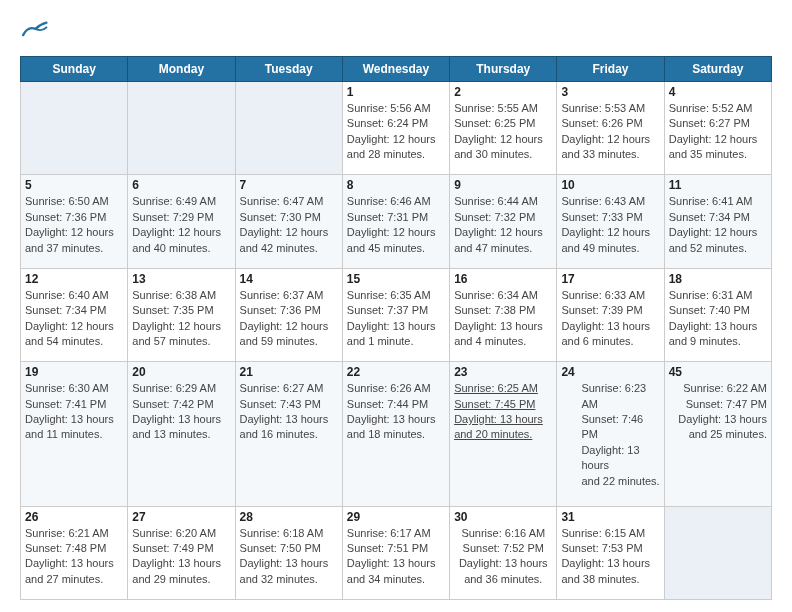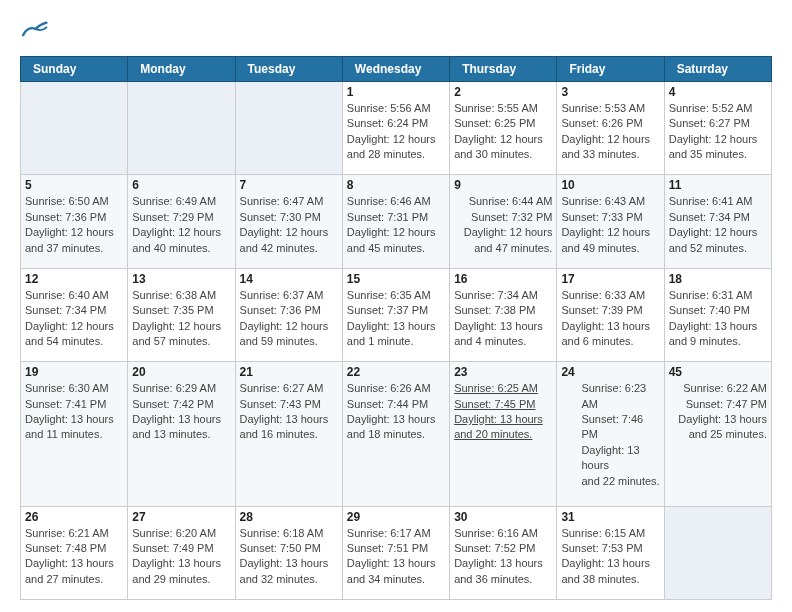--- a/index.html
+++ b/index.html
@@ -59,22 +59,22 @@
       border: 1px solid #ccc;
       border-collapse: collapse;
       width: 100%;
       table-layout: fixed;
     }
     .calendar th {
       background: #2471a3;
       color: #fff;
       font-size: 12px;
       font-weight: bold;
-      padding: 5px 12px;
-      text-align: left;
+      padding: 5px 4px;
+      text-align: center;
       border: 1px solid #1a5276;
     }
     .calendar td {
       vertical-align: top;
       border: 1px solid #ccc;
       padding: 3px 4px;
       font-size: 9.5px;
       color: #333;
       height: 82px;
       background: #fff;
@@ -189,21 +189,21 @@
           </td>
           <td>
             <div class="day-number">8</div>
             <div class="day-info" style="white-space: pre-line;">Sunrise: 6:46 AM
 Sunset: 7:31 PM
 Daylight: 12 hours
 and 45 minutes.</div>
           </td>
           <td>
             <div class="day-number">9</div>
-            <div class="day-info" style="white-space: pre-line; text-align: right;">Sunrise: 6:44 AM
+            <div class="day-info" style="white-space: pre-line;">Sunrise: 6:44 AM
 Sunset: 7:32 PM
 Daylight: 12 hours
 and 47 minutes.</div>
           </td>
           <td>
             <div class="day-number">10</div>
             <div class="day-info" style="white-space: pre-line;">Sunrise: 6:43 AM
 Sunset: 7:33 PM
 Daylight: 12 hours
 and 49 minutes.</div>
@@ -240,21 +240,21 @@
           </td>
           <td>
             <div class="day-number">15</div>
             <div class="day-info" style="white-space: pre-line;">Sunrise: 6:35 AM
 Sunset: 7:37 PM
 Daylight: 13 hours
 and 1 minute.</div>
           </td>
           <td>
             <div class="day-number">16</div>
-            <div class="day-info" style="white-space: pre-line;">Sunrise: 7:34 AM
+            <div class="day-info" style="white-space: pre-line;">Sunrise: 6:34 AM
 Sunset: 7:38 PM
 Daylight: 13 hours
 and 4 minutes.</div>
           </td>
           <td>
             <div class="day-number">17</div>
             <div class="day-info" style="white-space: pre-line;">Sunrise: 6:33 AM
 Sunset: 7:39 PM
 Daylight: 13 hours
 and 6 minutes.</div>
@@ -342,21 +342,21 @@
           </td>
           <td>
             <div class="day-number">29</div>
             <div class="day-info" style="white-space: pre-line;">Sunrise: 6:17 AM
 Sunset: 7:51 PM
 Daylight: 13 hours
 and 34 minutes.</div>
           </td>
           <td>
             <div class="day-number">30</div>
-            <div class="day-info" style="white-space: pre-line;">Sunrise: 6:16 AM
+            <div class="day-info" style="white-space: pre-line; text-align: center;">Sunrise: 6:16 AM
 Sunset: 7:52 PM
 Daylight: 13 hours
 and 36 minutes.</div>
           </td>
           <td>
             <div class="day-number">31</div>
             <div class="day-info" style="white-space: pre-line;">Sunrise: 6:15 AM
 Sunset: 7:53 PM
 Daylight: 13 hours
 and 38 minutes.</div>

